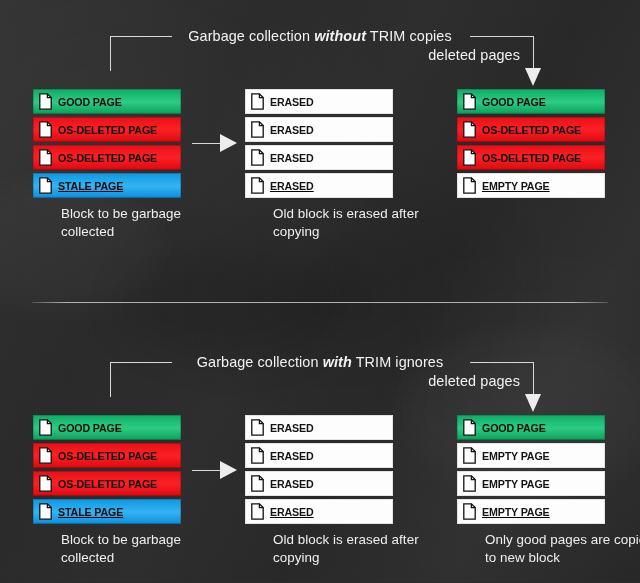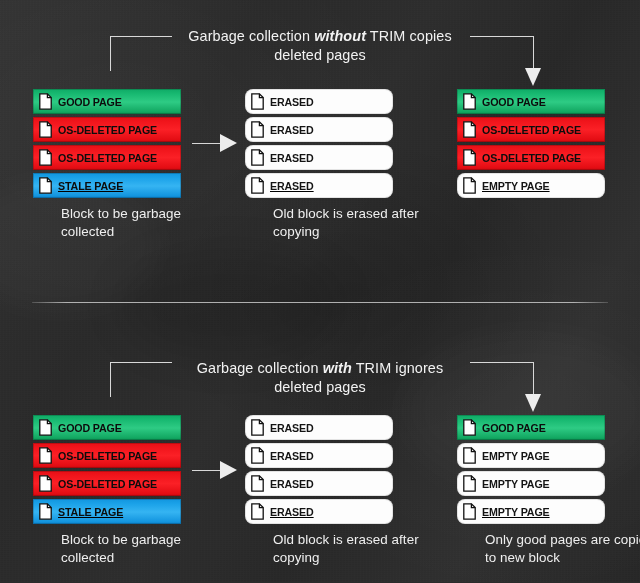--- a/index.html
+++ b/index.html
@@ -59,21 +59,21 @@
     font-size: 14.4px;
     line-height: 19px;
     font-weight: 400;
     letter-spacing: 0.1px;
     white-space: nowrap;
   }
   .headline em {
     font-style: italic;
     font-weight: 700;
   }
-  .headline .l2 { display: block; }
+  .headline .l2 { display: block; text-align: right; }
 
   
   .conn {
     position: absolute;
     background: #d8d8d8;
   }
   .conn-h { height: 1px; }
   .conn-v { width: 1px; }
 
   .arrowhead-down {
@@ -134,21 +134,20 @@
     background: linear-gradient(180deg, #e60f16 0%, #f0141b 16%, #fb2026 50%, #e40d14 90%, #c90a10 100%);
     box-shadow: inset 0 0 0 1px rgba(0,0,0,0.18);
   }
   .row.blue {
     background: linear-gradient(180deg, #1295de 0%, #1aa1e8 18%, #35b4f2 52%, #1496e0 90%, #0d82c8 100%);
     box-shadow: inset 0 0 0 1px rgba(0,0,0,0.18);
   }
   .row.white {
     background: #fdfdfd;
     box-shadow: inset 0 0 0 1px rgba(0,0,0,0.10);
-    border-radius: 8px;
   }
   .row.green .lbl, .row.red .lbl, .row.blue .lbl { color: #0c0c0c; }
   .row.white .lbl { color: #141414; }
 
   
   .caption {
     position: absolute;
     color: #efefef;
     font-size: 13.4px;
     line-height: 17.5px;
@@ -284,21 +283,21 @@
         </svg>
         <span class="lbl">EMPTY PAGE</span>
       </div>
     </div>
   </div>
 
   <div class="divider" style="left:32px; top:302px; width:576px;"></div>
 
   <div class="panel panel-bot">
 
-    <div class="headline" style="left:120px; top:59px; width:400px;">
+    <div class="headline" style="left:120px; top:53px; width:400px;">
       <span>Garbage collection </span><em>with</em><span> TRIM ignores</span>
       <span class="l2">deleted pages</span>
     </div>
 
     <div class="conn conn-h" style="left:110px; top:62px; width:62px;"></div>
     <div class="conn conn-v" style="left:110px; top:62px; height:35px;"></div>
 
     <div class="conn conn-h" style="left:470px; top:62px; width:64px;"></div>
     <div class="conn conn-v" style="left:533px; top:62px; height:34px;"></div>
     <div class="arrowhead-down" style="left:525px; top:94px;"></div>

